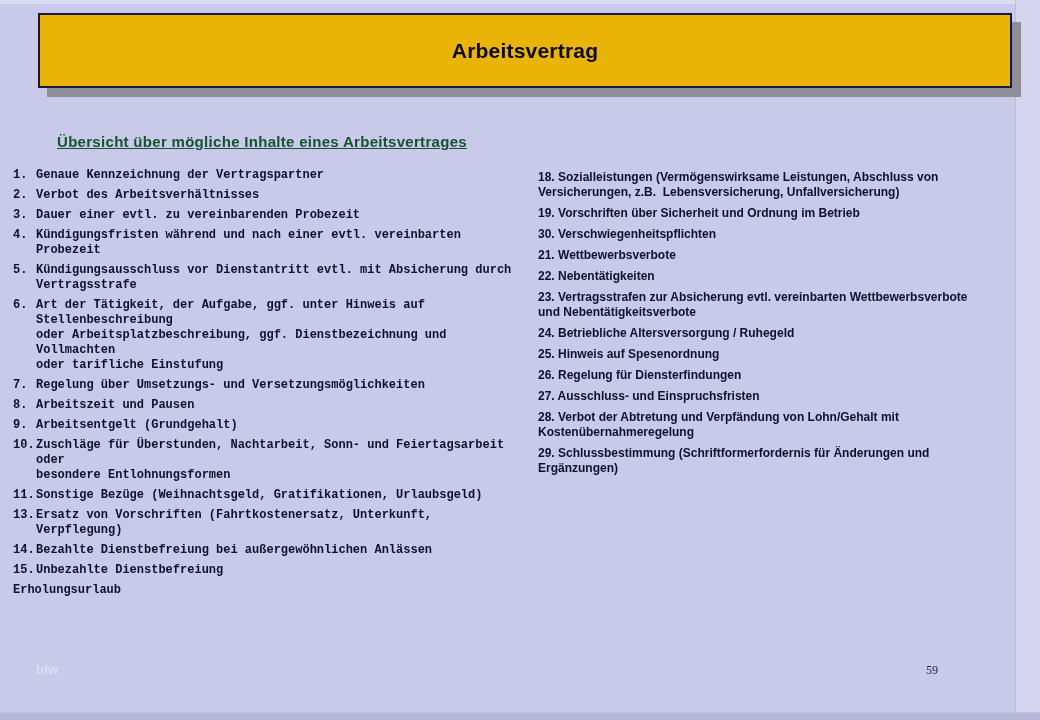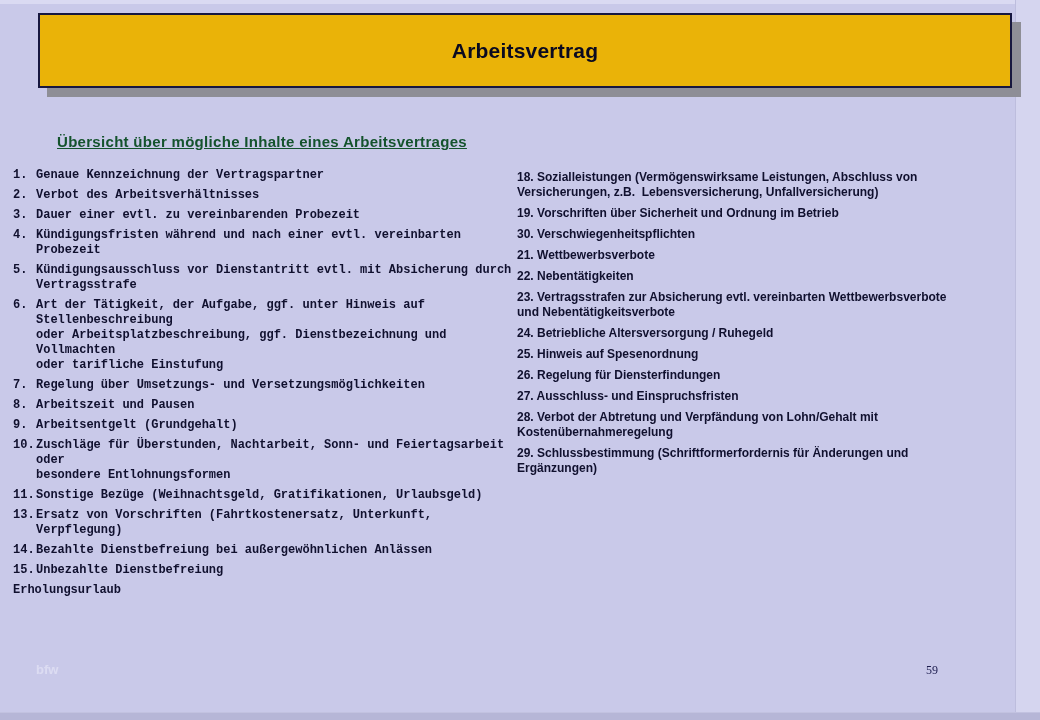--- a/index.html
+++ b/index.html
@@ -32,21 +32,21 @@
     font-size: 15px; font-weight: bold; letter-spacing: 0.3px;
     color: #14532d; text-decoration: underline; margin-left: 44px;
   }
 
   .col {
     position: absolute;
     font-size: 12px; font-weight: bold; color: #10102e;
     line-height: 15px;
   }
   .col-left  { left: 13px;  top: 168px; width: 500px; }
-  .col-right { left: 517px; top: 170px; width: 462px; }
+  .col-right { left: 538px; top: 170px; width: 462px; }
 
   .item { margin-bottom: 5px; }
   .col-right .item { margin-bottom: 6px; }
   .col-left .item { padding-left: 23px; font-family: Liberation Mono, monospace; }
   .col-left .item.flush { padding-left: 0; }
   .num { display: inline-block; width: 23px; margin-left: -23px; }
   .txt { white-space: pre-line; }
 
   .watermark {
     position: absolute; left: 36px; top: 662px;

